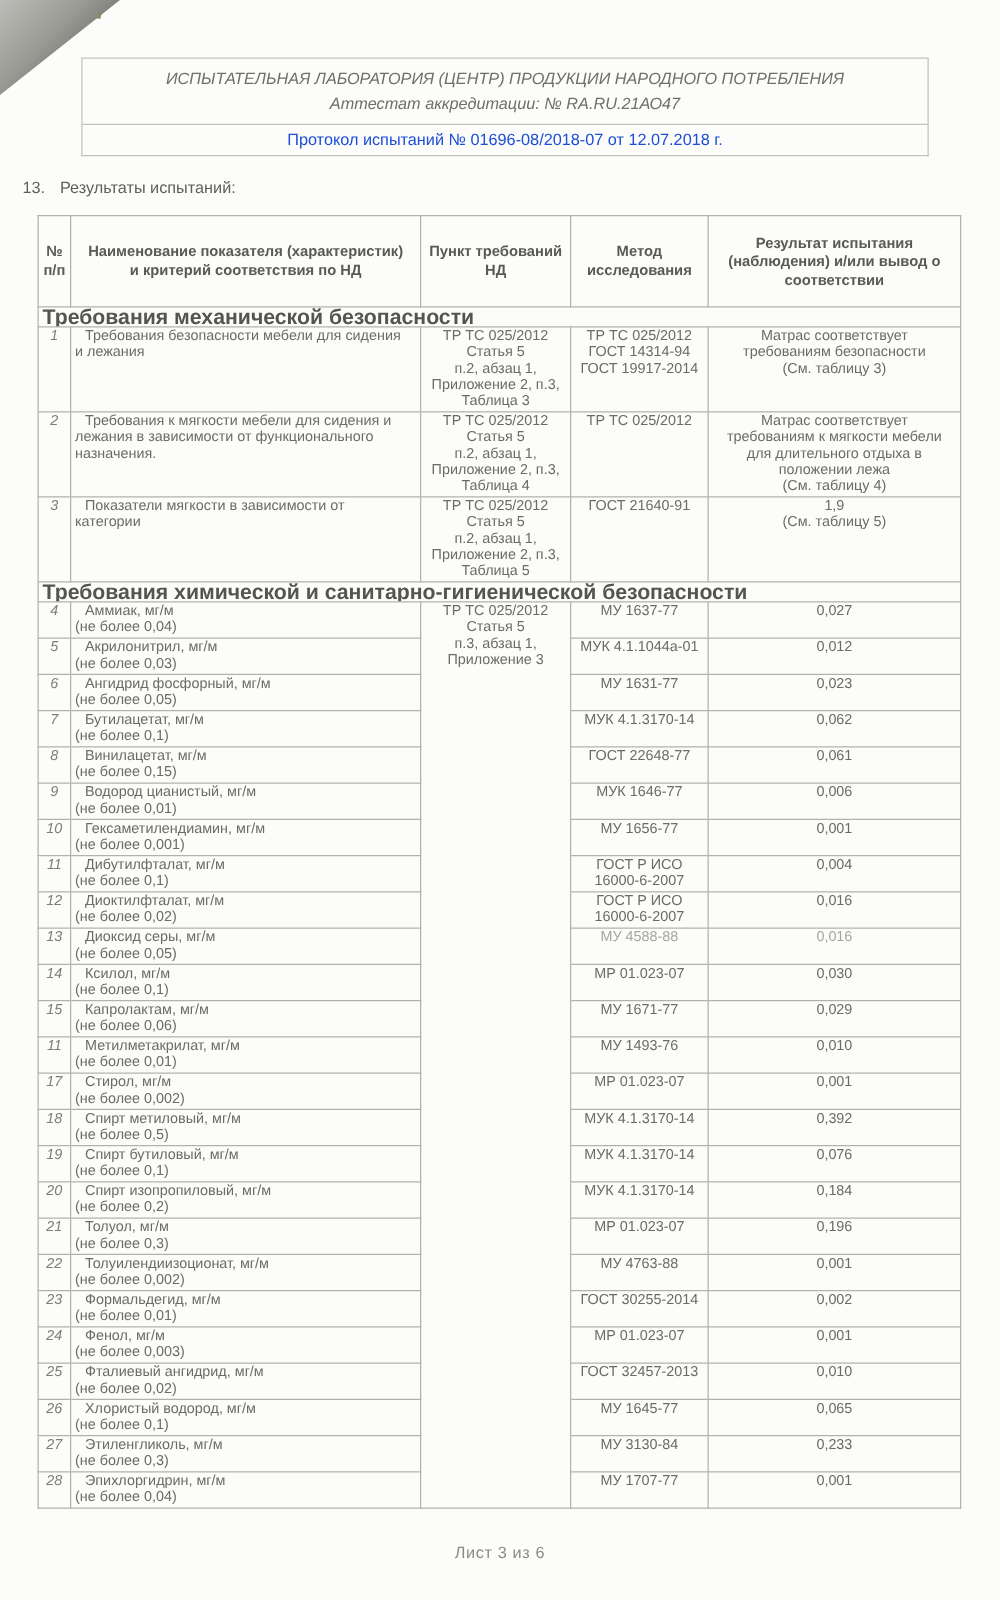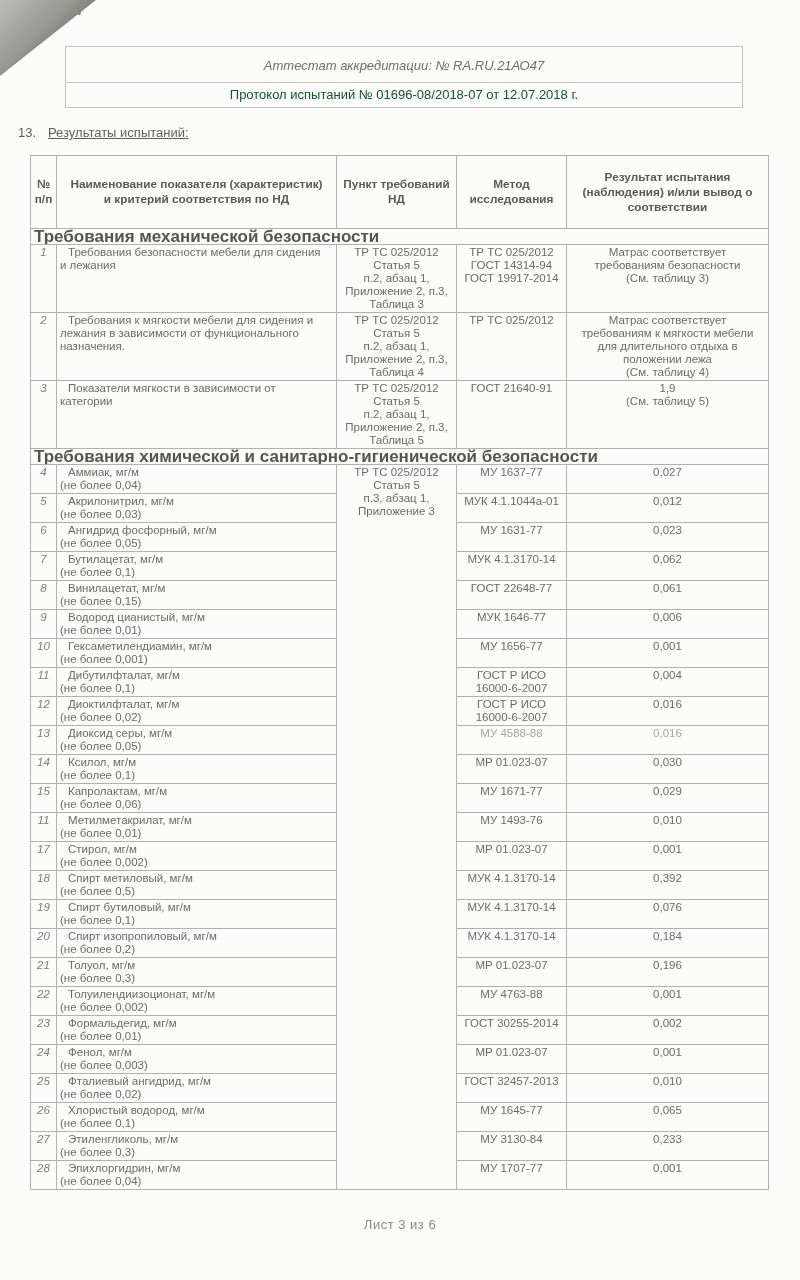--- a/index.html
+++ b/index.html
@@ -24,24 +24,24 @@
     border:1px solid #c2c2bb;
     padding:7px 10px 8px;
     text-align:center;font-style:italic;
     font-size:13px;line-height:17px;color:#6e6e6a;
   }
   .hdr .accr{margin-top:3px;}
   .hdr2{
     margin:0 57px 0 65px;width:678px;box-sizing:border-box;
     border:1px solid #c2c2bb;border-top:none;
     padding:4px 6px 5px;
-    text-align:center;font-size:13px;color:#14532d;
+    text-align:center;font-size:13px;color:#1d4ed8;
   }
   .results-line{
-    margin:17px 0 0 18px;font-size:13px;color:#5f5f5b;text-decoration:underline;
+    margin:17px 0 0 18px;font-size:13px;color:#5f5f5b;
   }
   .results-line .no{display:inline-block;width:30px;}
   
   table.results{
     margin:15px 0 0 30px;
     border-collapse:collapse;table-layout:fixed;width:738px;
     font-size:11.5px;line-height:13px;color:#6b6b67;
   }
   col.c-num{width:26px;}
   col.c-name{width:280px;}
@@ -76,20 +76,21 @@
     font-size:13px;color:#8b8b86;letter-spacing:.5px;
   }
 </style>
 </head>
 <body>
 
 <div class="corner-fold"></div>
 <div class="speck"></div>
 
 <div class="hdr">
+  <div>ИСПЫТАТЕЛЬНАЯ ЛАБОРАТОРИЯ (ЦЕНТР) ПРОДУКЦИИ НАРОДНОГО ПОТРЕБЛЕНИЯ</div>
   <div class="accr">Аттестат аккредитации: № RA.RU.21АО47</div>
 </div>
 <div class="hdr2">
   <span>Протокол испытаний № 01696-08/2018-07 от 12.07.2018 г.</span>
 </div>
 
 <div class="results-line">
   <span class="no">13.</span><span>Результаты испытаний:</span>
 </div>
 

